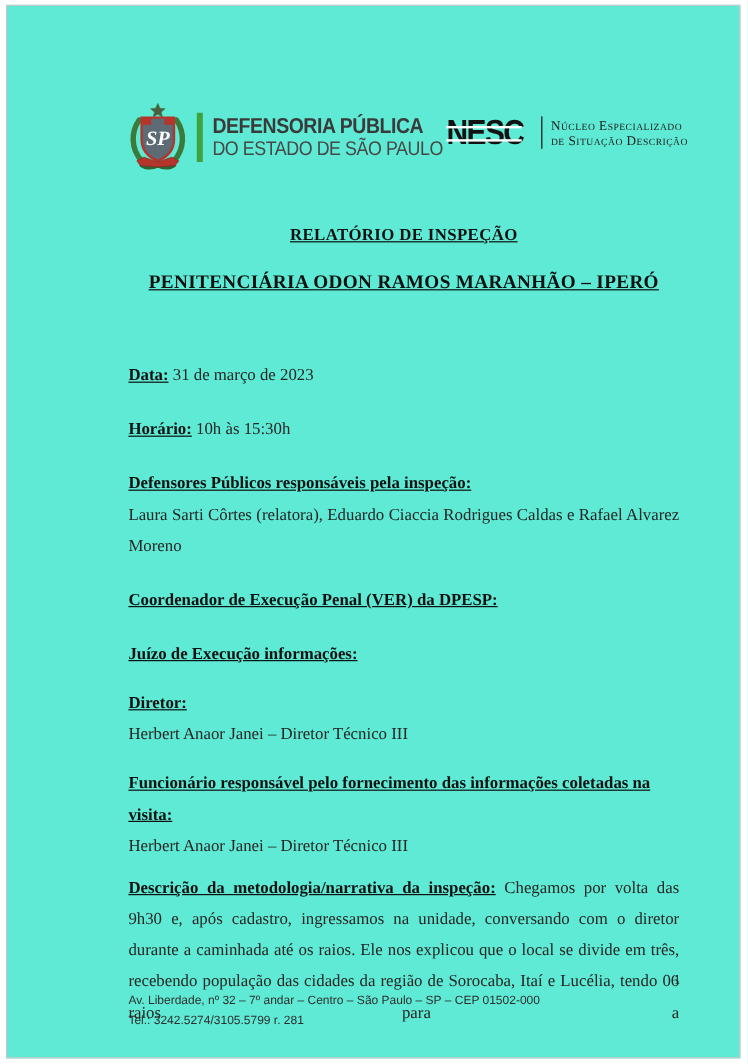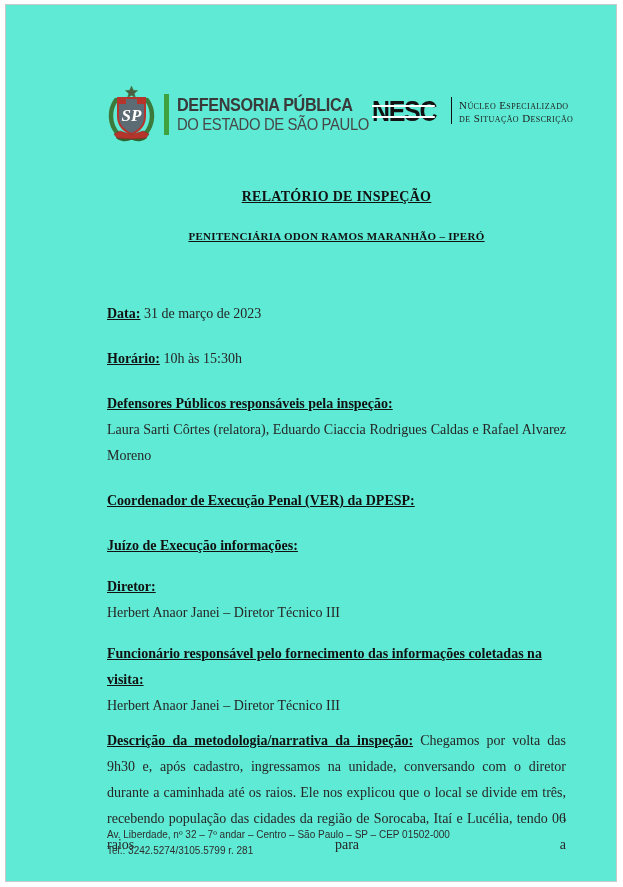--- a/index.html
+++ b/index.html
@@ -43,21 +43,21 @@
   .nesc-line {
     font-family:"Liberation Serif", serif; font-variant:small-caps; font-size:11px;
     line-height:13px; color:#1c1c1c; letter-spacing:.4px; white-space:nowrap;
   }
   
   .doc-title {
     margin-top:44px; text-align:center; font-size:14px; font-weight:bold;
     color:#111; text-decoration:underline; letter-spacing:.3px; line-height:20px;
   }
   .doc-subtitle {
-    margin-top:19px; text-align:center; font-size:11px; font-weight:bold;
+    margin-top:19px; text-align:center; font-size:16px; font-weight:bold;
     color:#111; text-decoration:underline; letter-spacing:.3px; line-height:20px;
   }
   
   p.field { font-size:14px; line-height:26px; color:#262626; }
   p.field b { color:#111;text-decoration:underline; }
   .gap-lg { margin-top:55px; }
   .gap    { margin-top:19px; }
   .gap-sm { margin-top:15px; }
   .gap-para { margin-top:9px; }
   .just { text-align:justify; }

